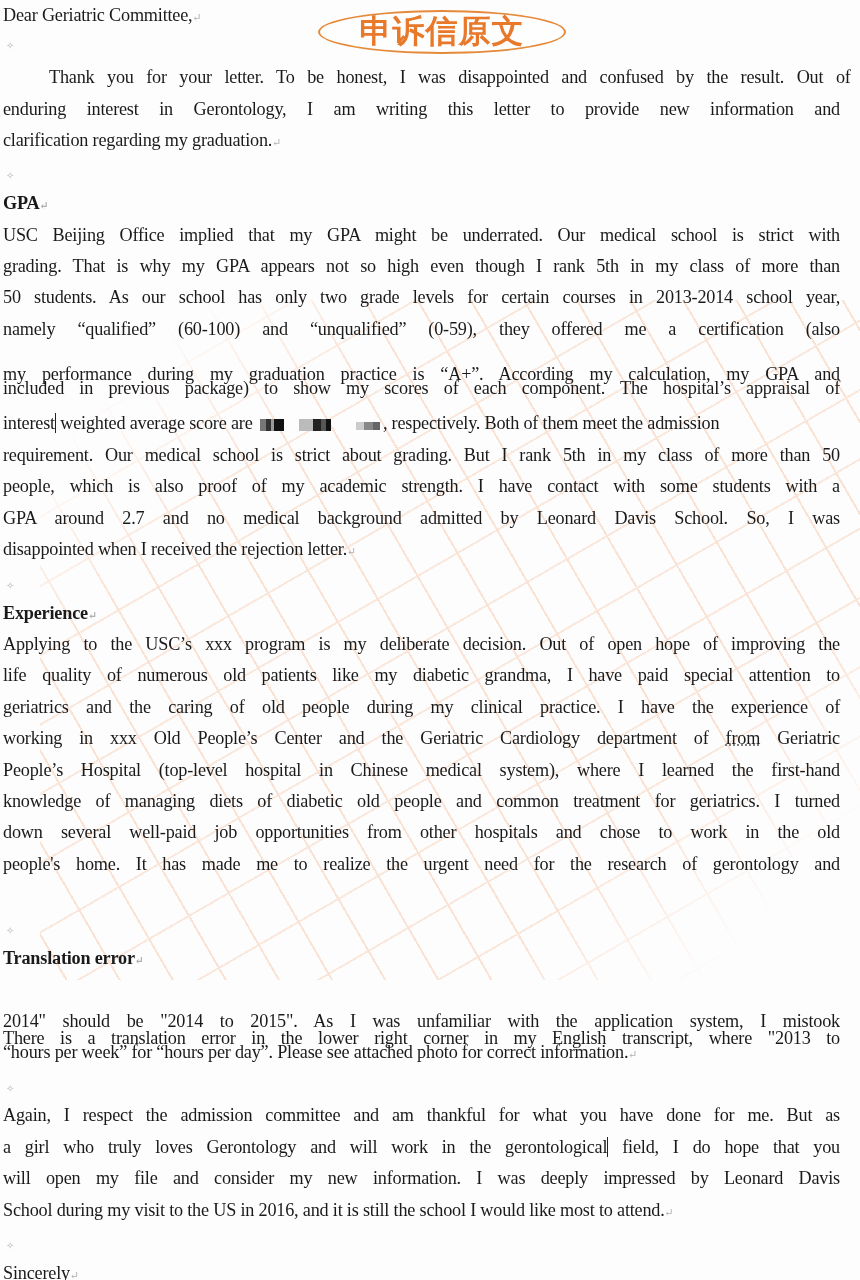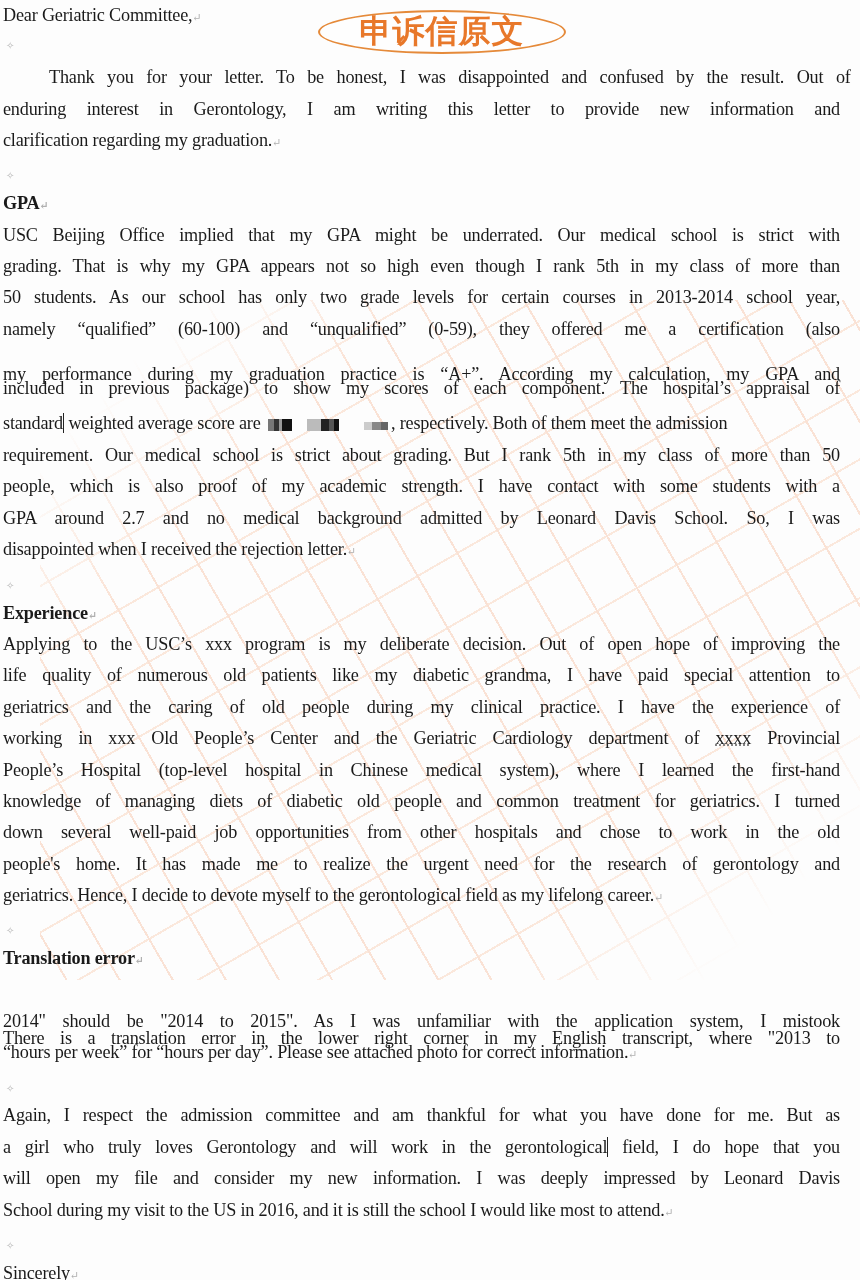--- a/index.html
+++ b/index.html
@@ -69,50 +69,47 @@
   <div class="line heading" style="top:188px;">
     <span>GPA</span><span class="eol">↵</span>
   </div>
   <div class="line" style="top:220px;">USC Beijing Office implied that my GPA might be underrated. Our medical school is strict with</div>
   <div class="line" style="top:251px;">grading. That is why my GPA appears not so high even though I rank 5th in my class of more than</div>
   <div class="line" style="top:282px;">50 students. As our school has only two grade levels for certain courses in 2013-2014 school year,</div>
   <div class="line" style="top:314px;">namely “qualified” (60-100) and “unqualified” (0-59), they offered me a certification (also</div>
   <div class="line" style="top:345px;margin-top:28px;">included in previous package) to show my scores of each component. The hospital’s appraisal of</div>
   <div class="line" style="top:359px;">my performance during my graduation practice is “A+”. According my calculation, my GPA and</div>
   <div class="line" style="top:408px; text-align-last:left;">
-    <span>standard</span><span class="caret"></span>
+    <span>interest</span><span class="caret"></span>
     <span>weighted average score are</span>
     <span class="redact r1"></span><span class="redact r2"></span><span class="redact r3"></span><span>, respectively. Both of them meet the admission</span>
   </div>
   <div class="line" style="top:440px;">requirement. Our medical school is strict about grading. But I rank 5th in my class of more than 50</div>
   <div class="line" style="top:471px;">people, which is also proof of my academic strength. I have contact with some students with a</div>
   <div class="line" style="top:503px;">GPA around 2.7 and no medical background admitted by Leonard Davis School. So, I was</div>
   <div class="line last" style="top:534px;">
     <span>disappointed when I received the rejection letter.</span><span class="eol">↵</span>
   </div>
   <div class="pmark" style="top:580px;">✧</div>
 
   <div class="line heading" style="top:598px;">
     <span>Experience</span><span class="eol">↵</span>
   </div>
   <div class="line" style="top:629px;">Applying to the USC’s xxx program is my deliberate decision. Out of open hope of improving the</div>
   <div class="line" style="top:660px;">life quality of numerous old patients like my diabetic grandma, I have paid special attention to</div>
   <div class="line" style="top:692px;">geriatrics and the caring of old people during my clinical practice. I have the experience of</div>
   <div class="line" style="top:723px;">
     <span>working in xxx Old People’s Center and the Geriatric Cardiology department of</span>
-    <span class="dotted">xxxx</span>
-    <span>Provincial</span>
+    <span class="dotted">from</span>
+    <span>Geriatric</span>
   </div>
   <div class="line" style="top:755px;">People’s Hospital (top-level hospital in Chinese medical system), where I learned the first-hand</div>
   <div class="line" style="top:786px;">knowledge of managing diets of diabetic old people and common treatment for geriatrics. I turned</div>
   <div class="line" style="top:817px;">down several well-paid job opportunities from other hospitals and chose to work in the old</div>
   <div class="line" style="top:849px;">people's home. It has made me to realize the urgent need for the research of gerontology and</div>
-  <div class="line last" style="top:880px;">
-    <span>geriatrics. Hence, I decide to devote myself to the gerontological field as my lifelong career.</span><span class="eol">↵</span>
-  </div>
   <div class="pmark" style="top:925px;">✧</div>
 
   <div class="line heading" style="top:943px;">
     <span>Translation error</span><span class="eol">↵</span>
   </div>
   <div class="line" style="top:975px;margin-top:48px;">There is a translation error in the lower right corner in my English transcript, where "2013 to</div>
   <div class="line" style="top:1006px;">2014" should be "2014 to 2015". As I was unfamiliar with the application system, I mistook</div>
   <div class="line last" style="top:1037px;">
     <span>“hours per week” for “hours per day”. Please see attached photo for correct information.</span><span class="eol">↵</span>
   </div>

